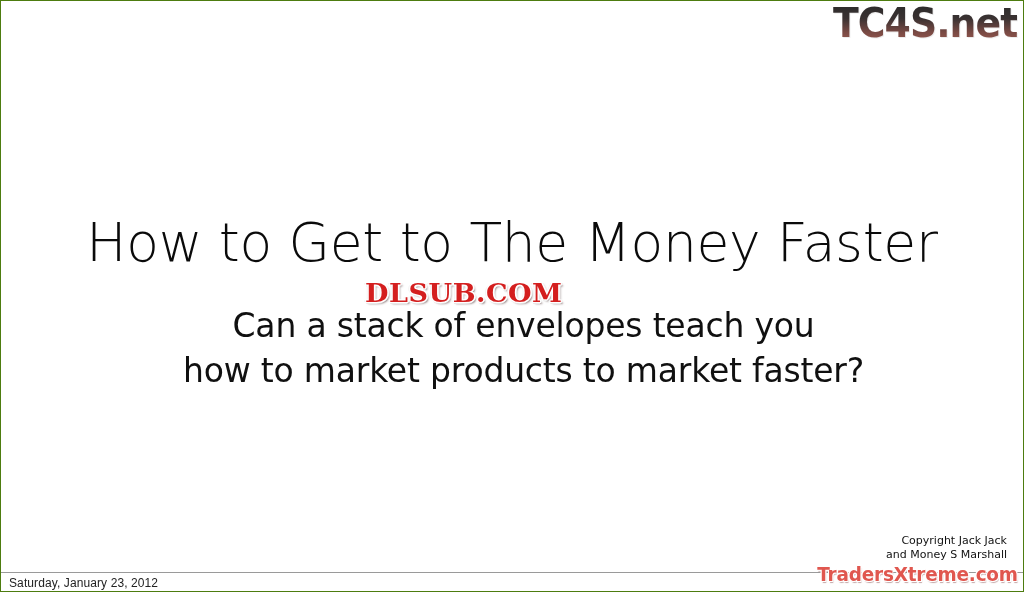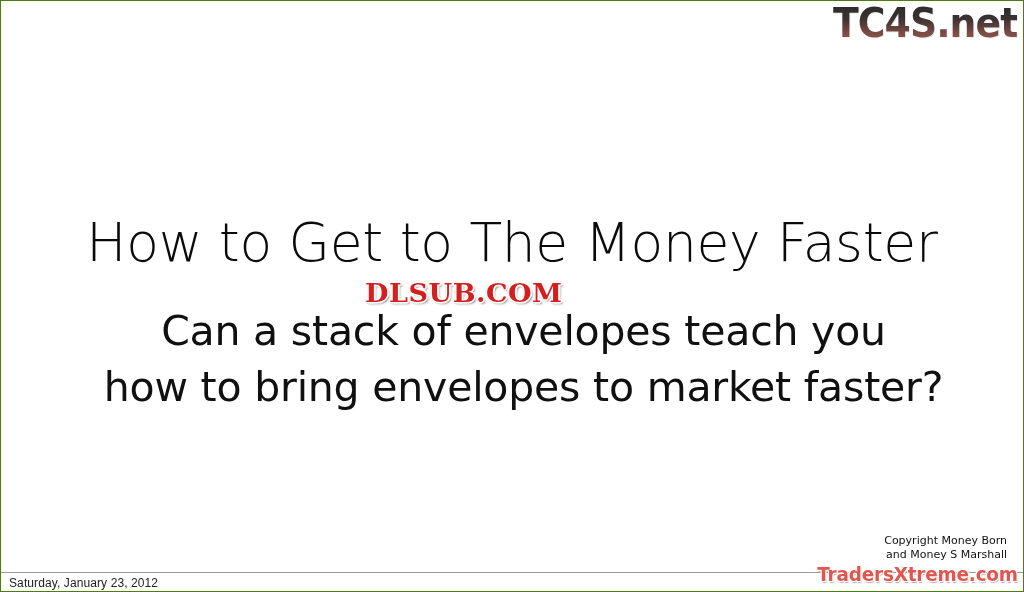--- a/index.html
+++ b/index.html
@@ -61,21 +61,21 @@
 
   
   .subtitle {
     position: absolute;
     left: 0;
     right: 0;
     top: 303px;
     text-align: center;
     font-family: "DejaVu Sans", sans-serif;
     font-weight: 400;
-    font-size: 41px;
+    font-size: 33px;
     line-height: 1.36;
     letter-spacing: -0.2px;
     color: #101010;
     padding-left: 23px;
   }
   .subtitle .line {
     display: block;
   }
 
   
@@ -165,27 +165,27 @@
 <body>
 
 <div class="slide">
 
   <div class="tc4s-watermark">TC4S.net</div>
 
   <div class="title">How to Get to The Money Faster</div>
 
   <div class="subtitle">
     <span class="line">Can a stack of envelopes teach you</span>
-    <span class="line">how to bring envelopes to market faster?</span>
+    <span class="line">how to market products to market faster?</span>
   </div>
 
   <div class="dlsub-watermark">DLSUB.COM</div>
 
   <div class="copyright">
-    <span class="line">Copyright Money Born</span>
+    <span class="line">Copyright Jack Jack</span>
     <span class="line">and Money S Marshall</span>
   </div>
 
   <div class="footer-rule"></div>
 
   <div class="footer-date">Saturday, January 23, 2012</div>
 
   <div class="traders-watermark">TradersXtreme.com</div>
 
 </div>

